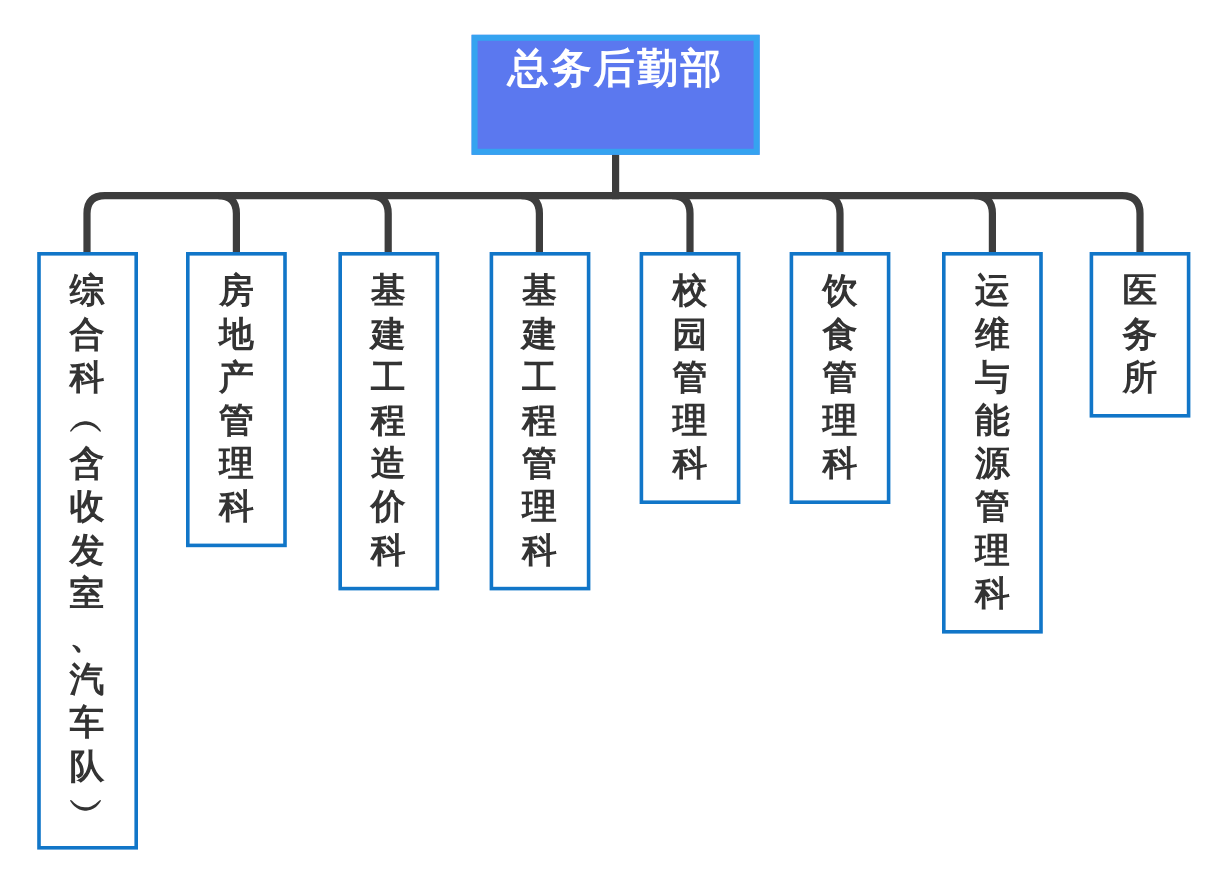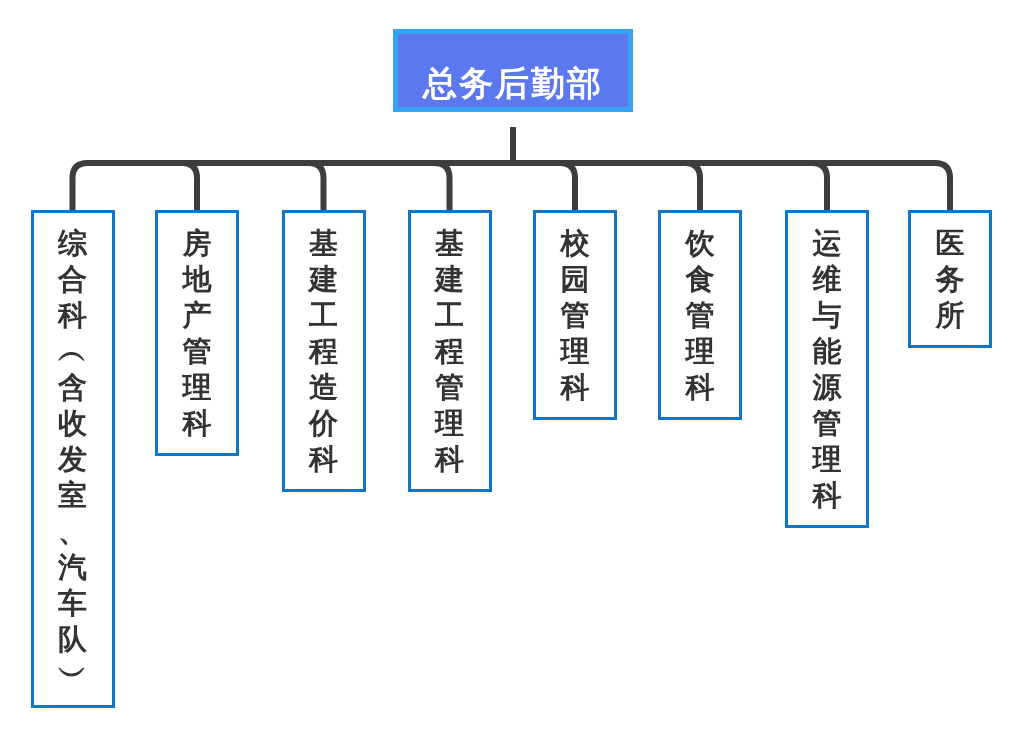--- a/index.html
+++ b/index.html
@@ -14,25 +14,25 @@
     width: 1024px; height: 735px;
     background: var(--bg, #ffffff);
   }
   #connectors {
     position: absolute; left: 0; top: 0;
     width: 1024px; height: 735px;
   }
   #root-node {
     position: absolute;
     left: 393px; top: 29px;
-    width: 240px; height: 83px;
+    width: 240px; height: 100px;
     box-sizing: border-box;
     background: var(--root-fill, #5b78ef);
     border: 5px solid var(--root-border, #35a3f0);
-    display: flex; align-items: flex-end; justify-content: center;
+    display: flex; align-items: flex-start; justify-content: center;
     cursor: pointer;
   }
   #root-node .root-label {
     color: var(--root-text, #ffffff);
     font-size: 34px;
     font-weight: bold;
     letter-spacing: 2px;
     white-space: nowrap;
   }
   .dept-box {

